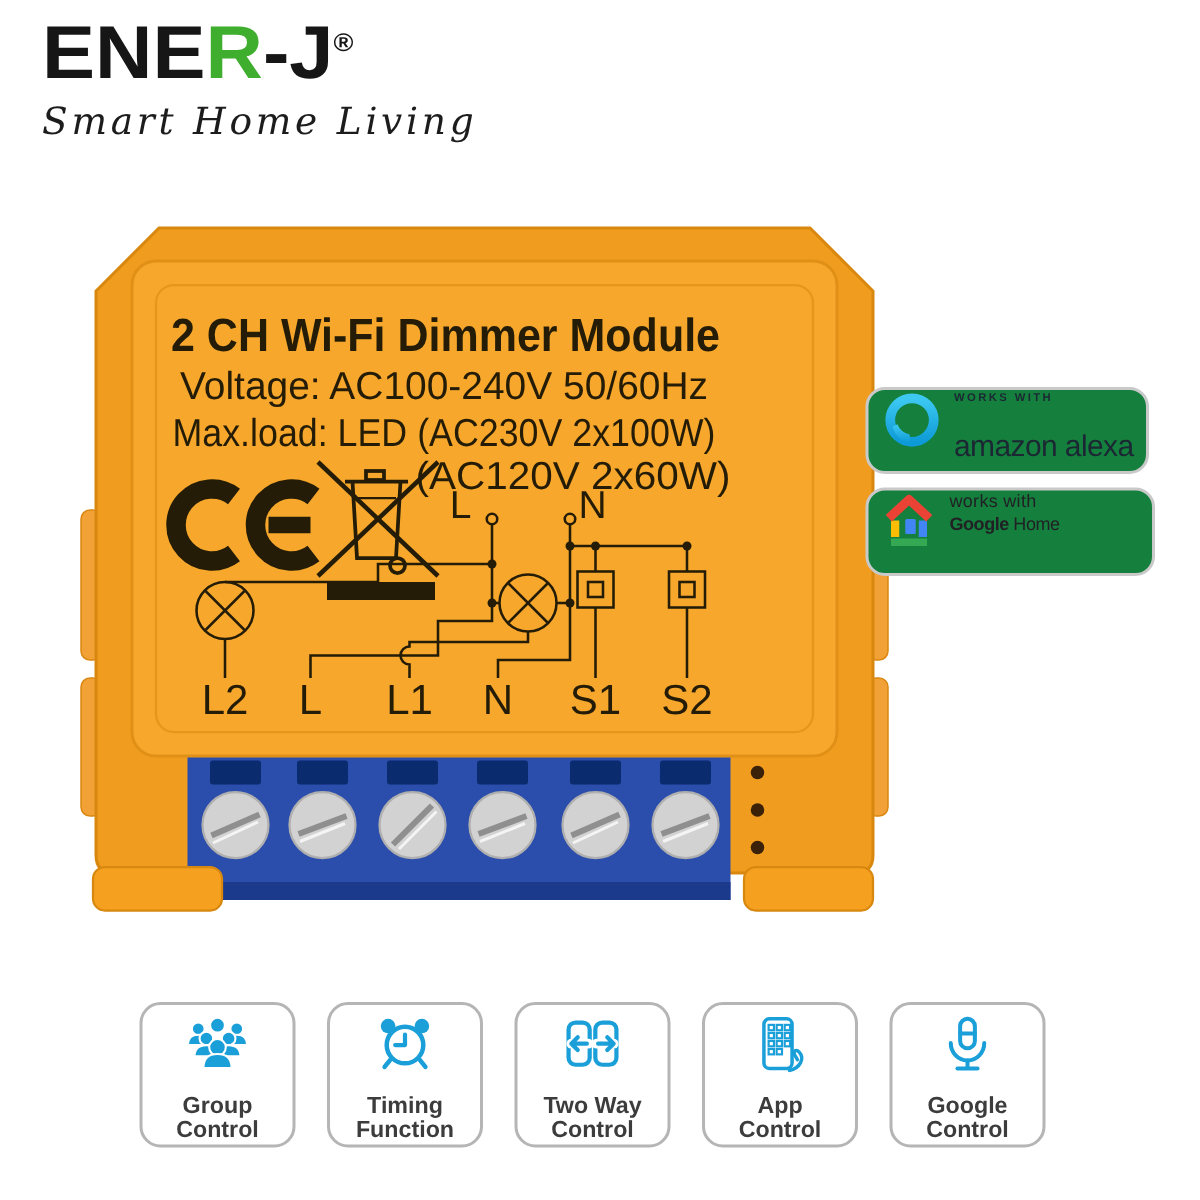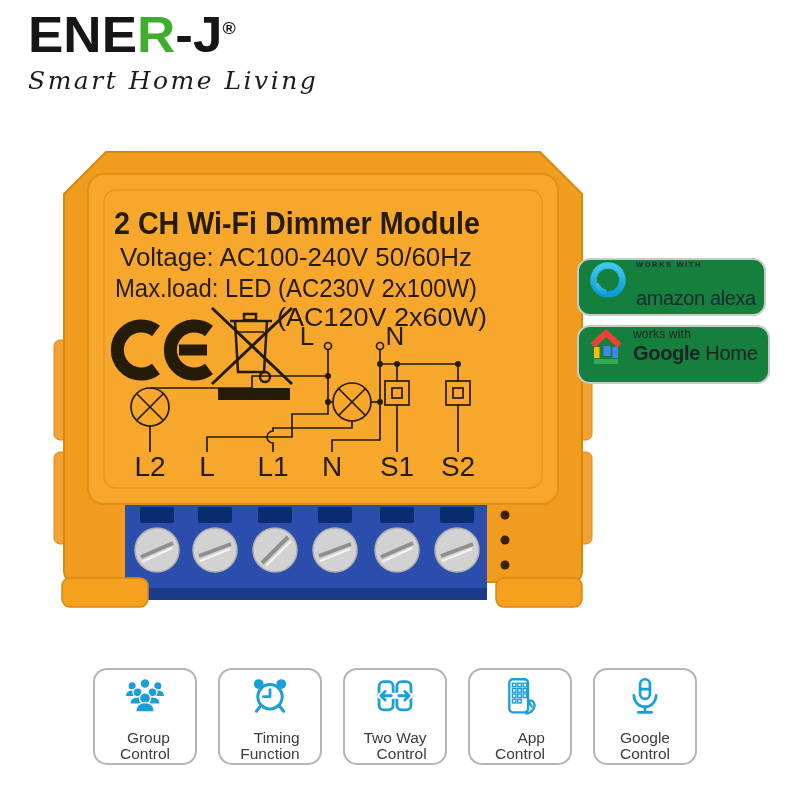--- a/index.html
+++ b/index.html
@@ -18,30 +18,30 @@
   .dev-text{font-family:"Liberation Sans",sans-serif;fill:#241c06;}
   
   .badge{position:absolute;background:#15803d;border:2px solid #c9c9c9;border-radius:13px;
          display:flex;align-items:flex-start;box-sizing:border-box;}
   .badge-alexa{left:577px;top:258px;width:189px;height:58px;padding-left:9px;}
   .badge-google{left:577px;top:325px;width:193px;height:59px;padding-left:8px;}
   .badge-texts{display:flex;flex-direction:column;justify-content:center;margin-left:8px;}
   .works-with-caps{font-size:7.5px;font-weight:700;letter-spacing:1.6px;color:#1b2733;}
   .alexa-name{font-size:20px;color:#1b2733;letter-spacing:-0.4px;margin-top:18px;}
   .works-with-lc{font-size:12px;color:#202124;letter-spacing:0.2px;}
-  .google-name{font-size:20px;color:#202124;letter-spacing:-0.3px;margin-top:1px;white-space:nowrap;}
+  .google-name{font-size:12px;color:#202124;letter-spacing:-0.3px;margin-top:1px;white-space:nowrap;}
   .google-bold{font-weight:700;}
   
   .dimmable{position:absolute;left:594px;top:450px;width:196px;height:112px;text-align:center;}
   .dimmable-label{font-size:28px;font-weight:700;color:#39393b;letter-spacing:0.2px;margin-top:-2px;}
   
   .features{position:absolute;left:93px;top:668px;display:flex;gap:21px;}
   .tile{width:104px;height:97px;background:#fff;border:2px solid #b5b5b5;border-radius:14px;
         box-sizing:border-box;display:flex;flex-direction:column;align-items:center;padding-top:7px;}
-  .tile-label{margin-top:15px;font-size:15.5px;font-weight:400;color:#3c3c3c;line-height:1.08;text-align:right;}
+  .tile-label{margin-top:15px;font-size:15.5px;font-weight:700;color:#3c3c3c;line-height:1.08;text-align:center;}
 </style>
 </head>
 <body>
 
 <div class="stage">
 
   <div class="logo">
     <div class="logo-main"><span>ENE</span><span class="logo-r">R</span><span>-J</span><span class="logo-reg">®</span></div>
     <div class="tagline">Smart Home Living</div>
   </div>

